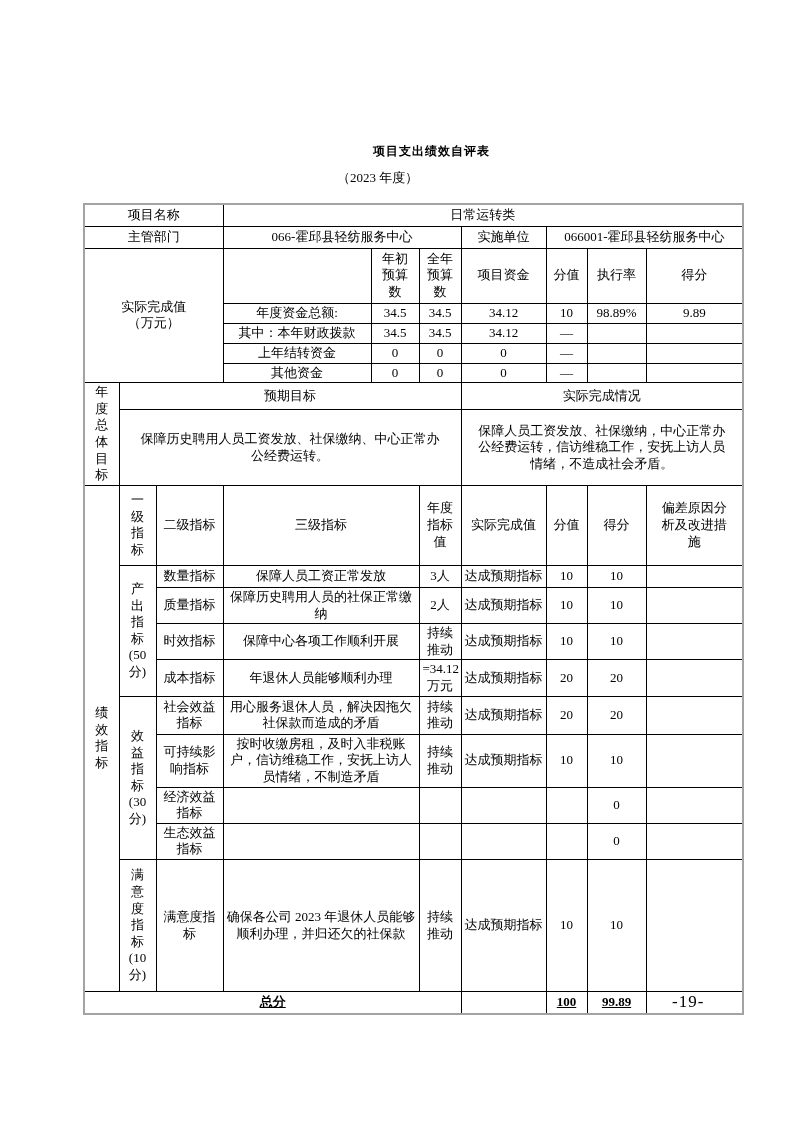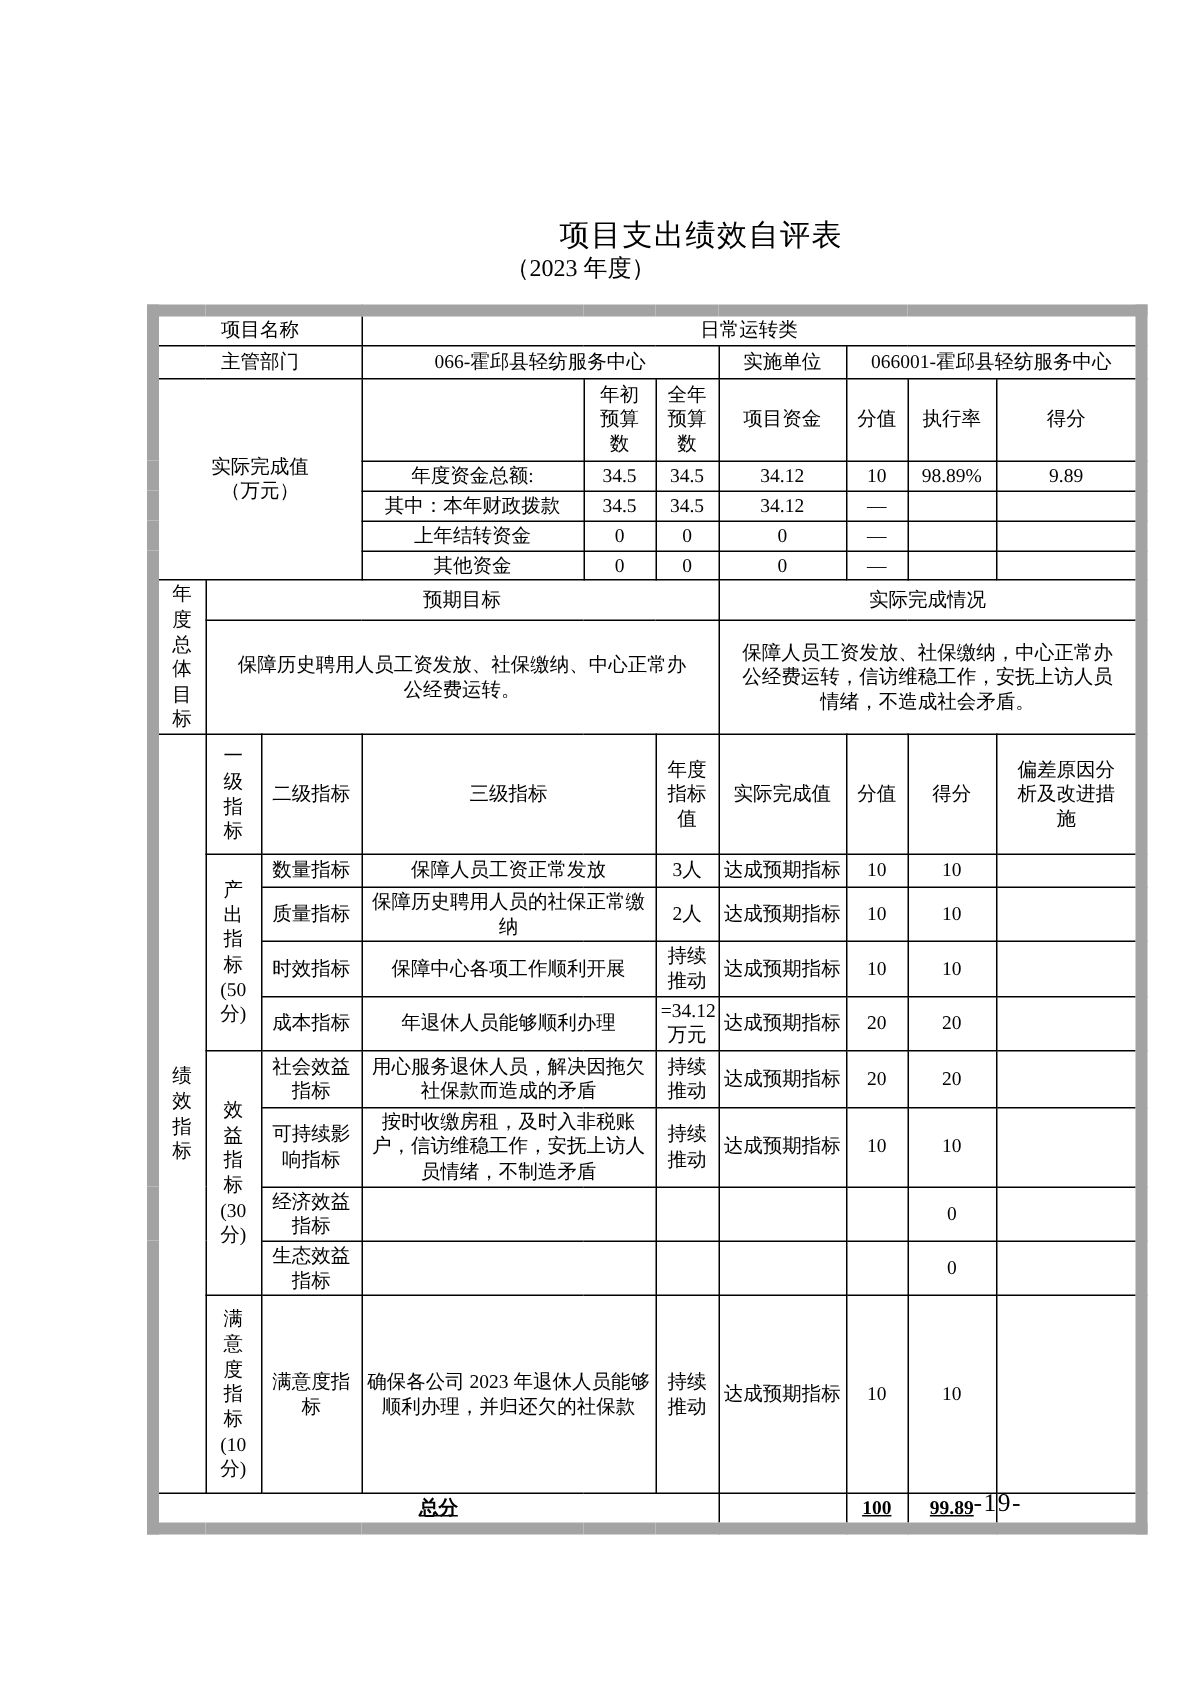--- a/index.html
+++ b/index.html
@@ -4,47 +4,47 @@
 <style>
   * { box-sizing: border-box; margin: 0; padding: 0; }
   html, body { background: #ffffff; }
   body {
     width: 793px; height: 1122px; position: relative;
     font-family: "Liberation Serif", "DejaVu Serif", serif;
     color: #000;
   }
   .doc-title {
     position: absolute; top: 143px; left: 373px;
-    font-size: 20px; font-weight: normal; letter-spacing: 1px; white-space: nowrap;
+    font-size: 12px; font-weight: bold; letter-spacing: 1px; white-space: nowrap;
   }
   .doc-subtitle {
     position: absolute; top: 169px; left: 337px;
-    font-size: 16px; white-space: nowrap;
+    font-size: 13px; white-space: nowrap;
   }
   table.main {
-    position: absolute; left: 98px; top: 203px; width: 659px;
+    position: absolute; left: 83px; top: 203px; width: 659px;
     border-collapse: collapse; table-layout: fixed;
-    border: 8px solid #a3a3a3;
+    border: 2px solid #a3a3a3;
   }
   table.main td {
     border: 1px solid #000;
     text-align: center; vertical-align: middle;
     font-size: 13px; line-height: 1.28;
     padding: 1px 3px; overflow: hidden;
   }
   td.pre { white-space: pre-line; }
   td.left { text-align: left; }
   td.right { text-align: right; padding-right: 4px; font-family: Liberation Serif, serif; }
   td.bold { font-weight: bold; text-decoration: underline; }
   td.nowrap { white-space: nowrap; padding: 1px 1px; }
   td.tight { line-height: 1.06; font-size: 12px; }
   td.hdr3 { line-height: 1.25; }
   td.thickb { border-bottom-width: 2px; }
   .pagenum {
-    position: absolute; top: 992px; left: 649px;
+    position: absolute; top: 992px; left: 672px;
     font-size: 17px; letter-spacing: 1px;
   }
 </style>
 </head>
 <body>
 
 <div class="doc-title">项目支出绩效自评表</div>
 <div class="doc-subtitle">（2023 年度）</div>
 
 <table class="main">

